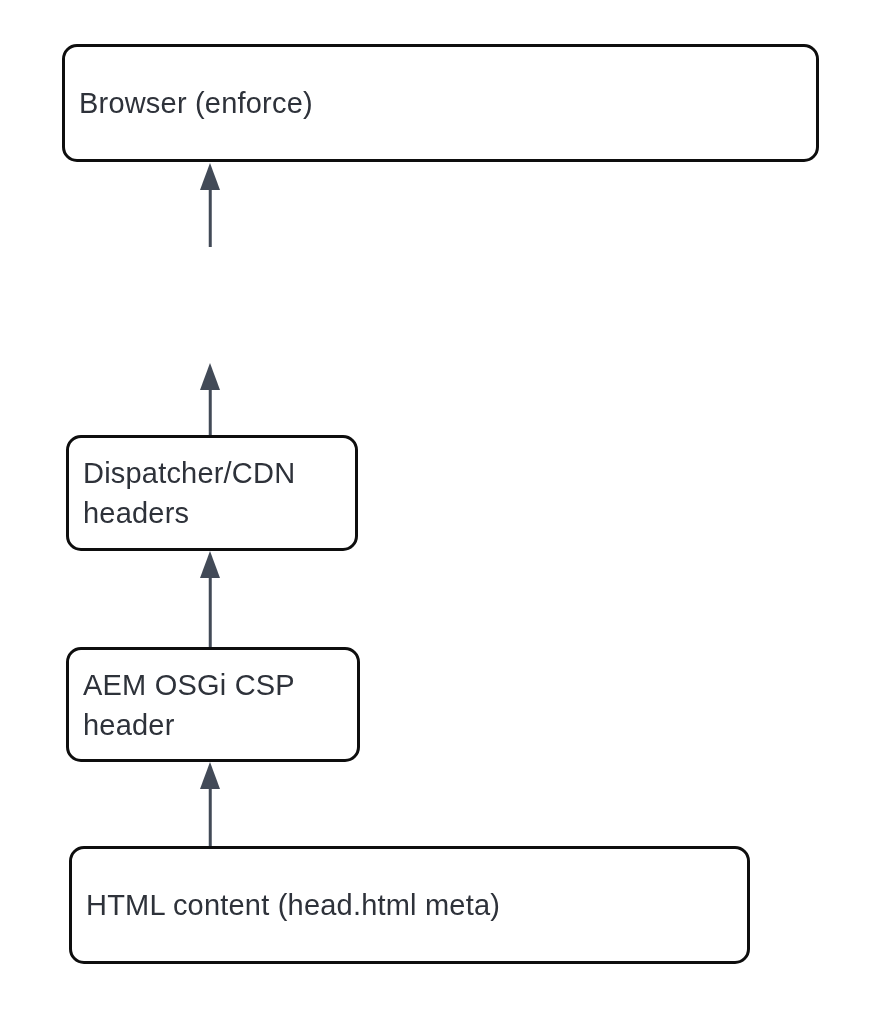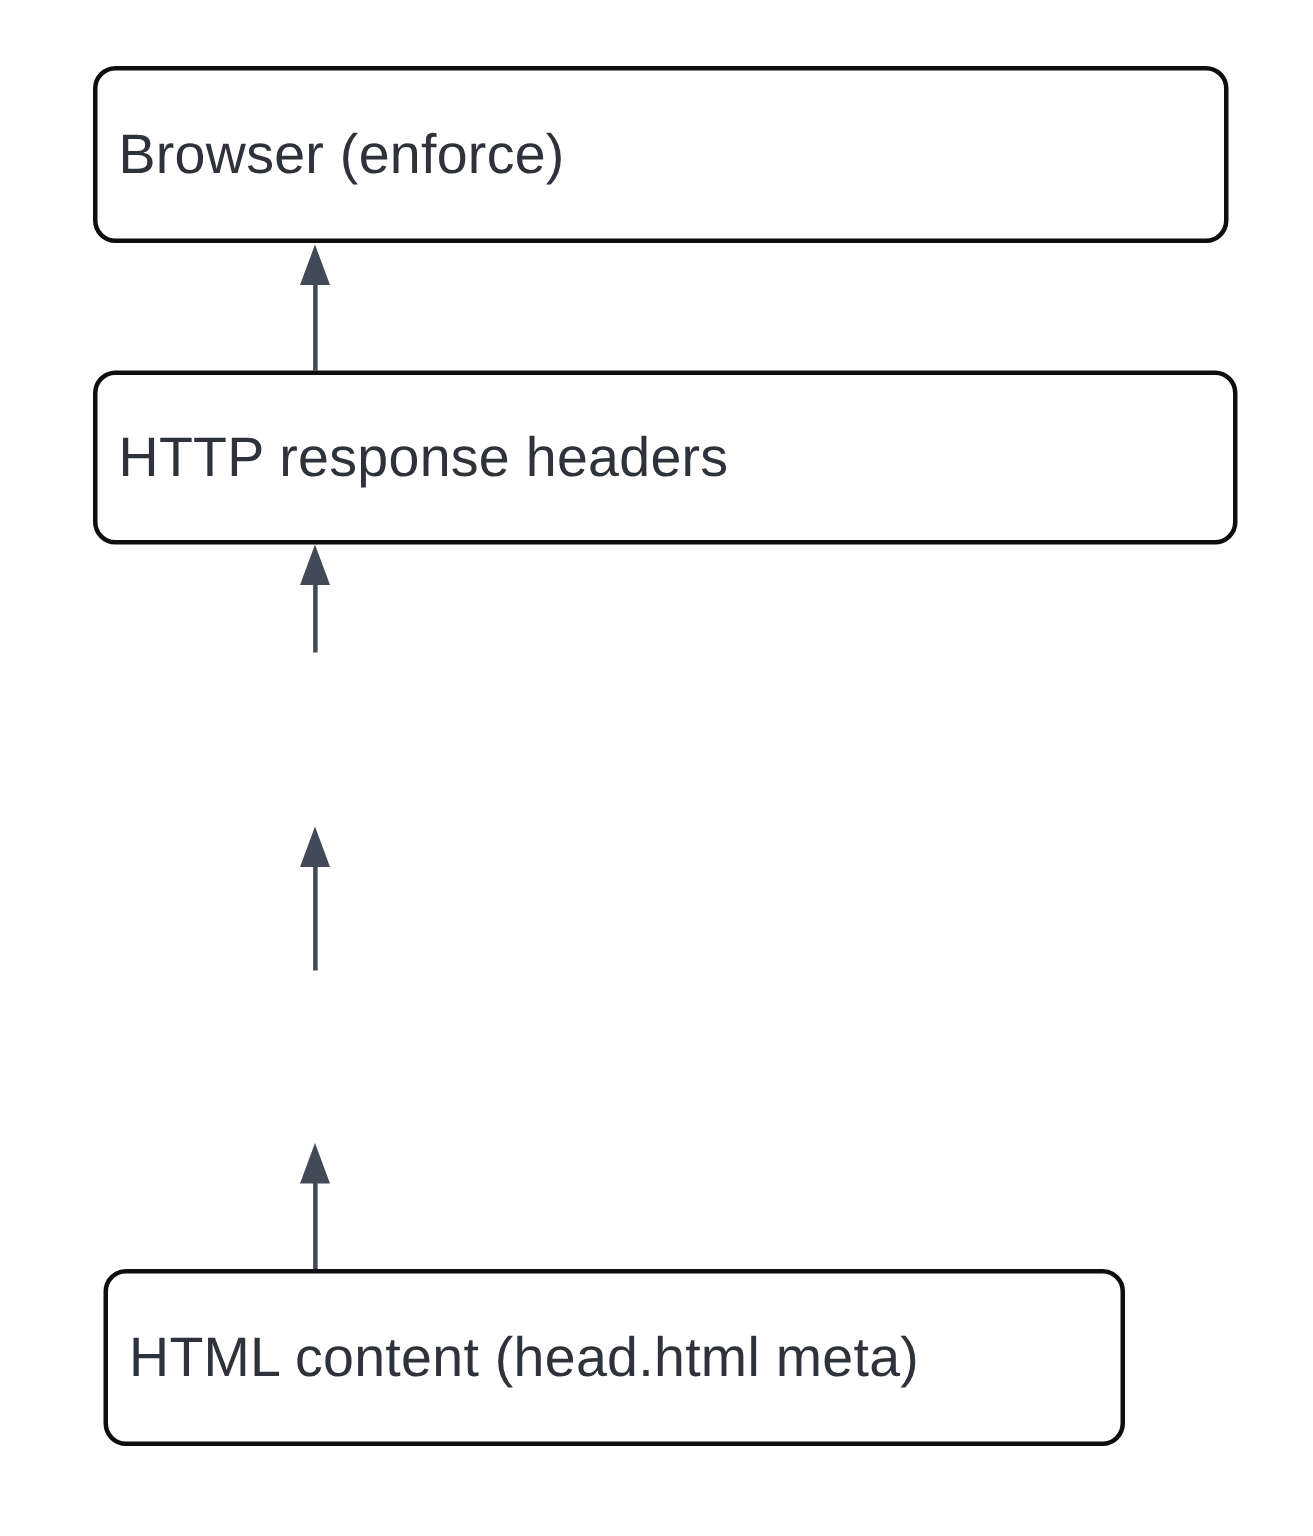--- a/index.html
+++ b/index.html
@@ -17,21 +17,21 @@
   }
   .node {
     position: absolute;
     box-sizing: border-box;
     background: #ffffff;
     border: 3px solid #0e0e0e;
     border-radius: 15px;
     display: flex;
     align-items: center;
     padding: 0 14px;
-    font-size: 37px;
+    font-size: 29px;
     line-height: 40px;
     color: #2e323a;
     letter-spacing: 0.2px;
   }
   .node-browser       { left: 62px;  top: 44px;  width: 757px; height: 118px; }
   .node-http          { left: 62px;  top: 247px; width: 763px; height: 116px; }
   .node-dispatcher    { left: 66px;  top: 435px; width: 292px; height: 116px; }
   .node-osgi          { left: 66px;  top: 647px; width: 294px; height: 115px; }
   .node-html          { left: 69px;  top: 846px; width: 681px; height: 118px; }
 
@@ -72,35 +72,38 @@
 
   <div class="node node-browser">
     <span>Browser (enforce)</span>
   </div>
 
   <div class="arrow arrow-1">
     <div class="shaft"></div>
     <div class="head"></div>
   </div>
 
-  <div class="node node-http">
-    <span>HTTP response headers</span>
-  </div>
 
   <div class="arrow arrow-2">
     <div class="shaft"></div>
     <div class="head"></div>
   </div>
 
+  <div class="node node-dispatcher">
+    <span>Dispatcher/CDN headers</span>
+  </div>
 
   <div class="arrow arrow-3">
     <div class="shaft"></div>
     <div class="head"></div>
   </div>
 
+  <div class="node node-osgi">
+    <span>AEM OSGi CSP header</span>
+  </div>
 
   <div class="arrow arrow-4">
     <div class="shaft"></div>
     <div class="head"></div>
   </div>
 
   <div class="node node-html">
     <span>HTML content (head.html meta)</span>
   </div>
 

